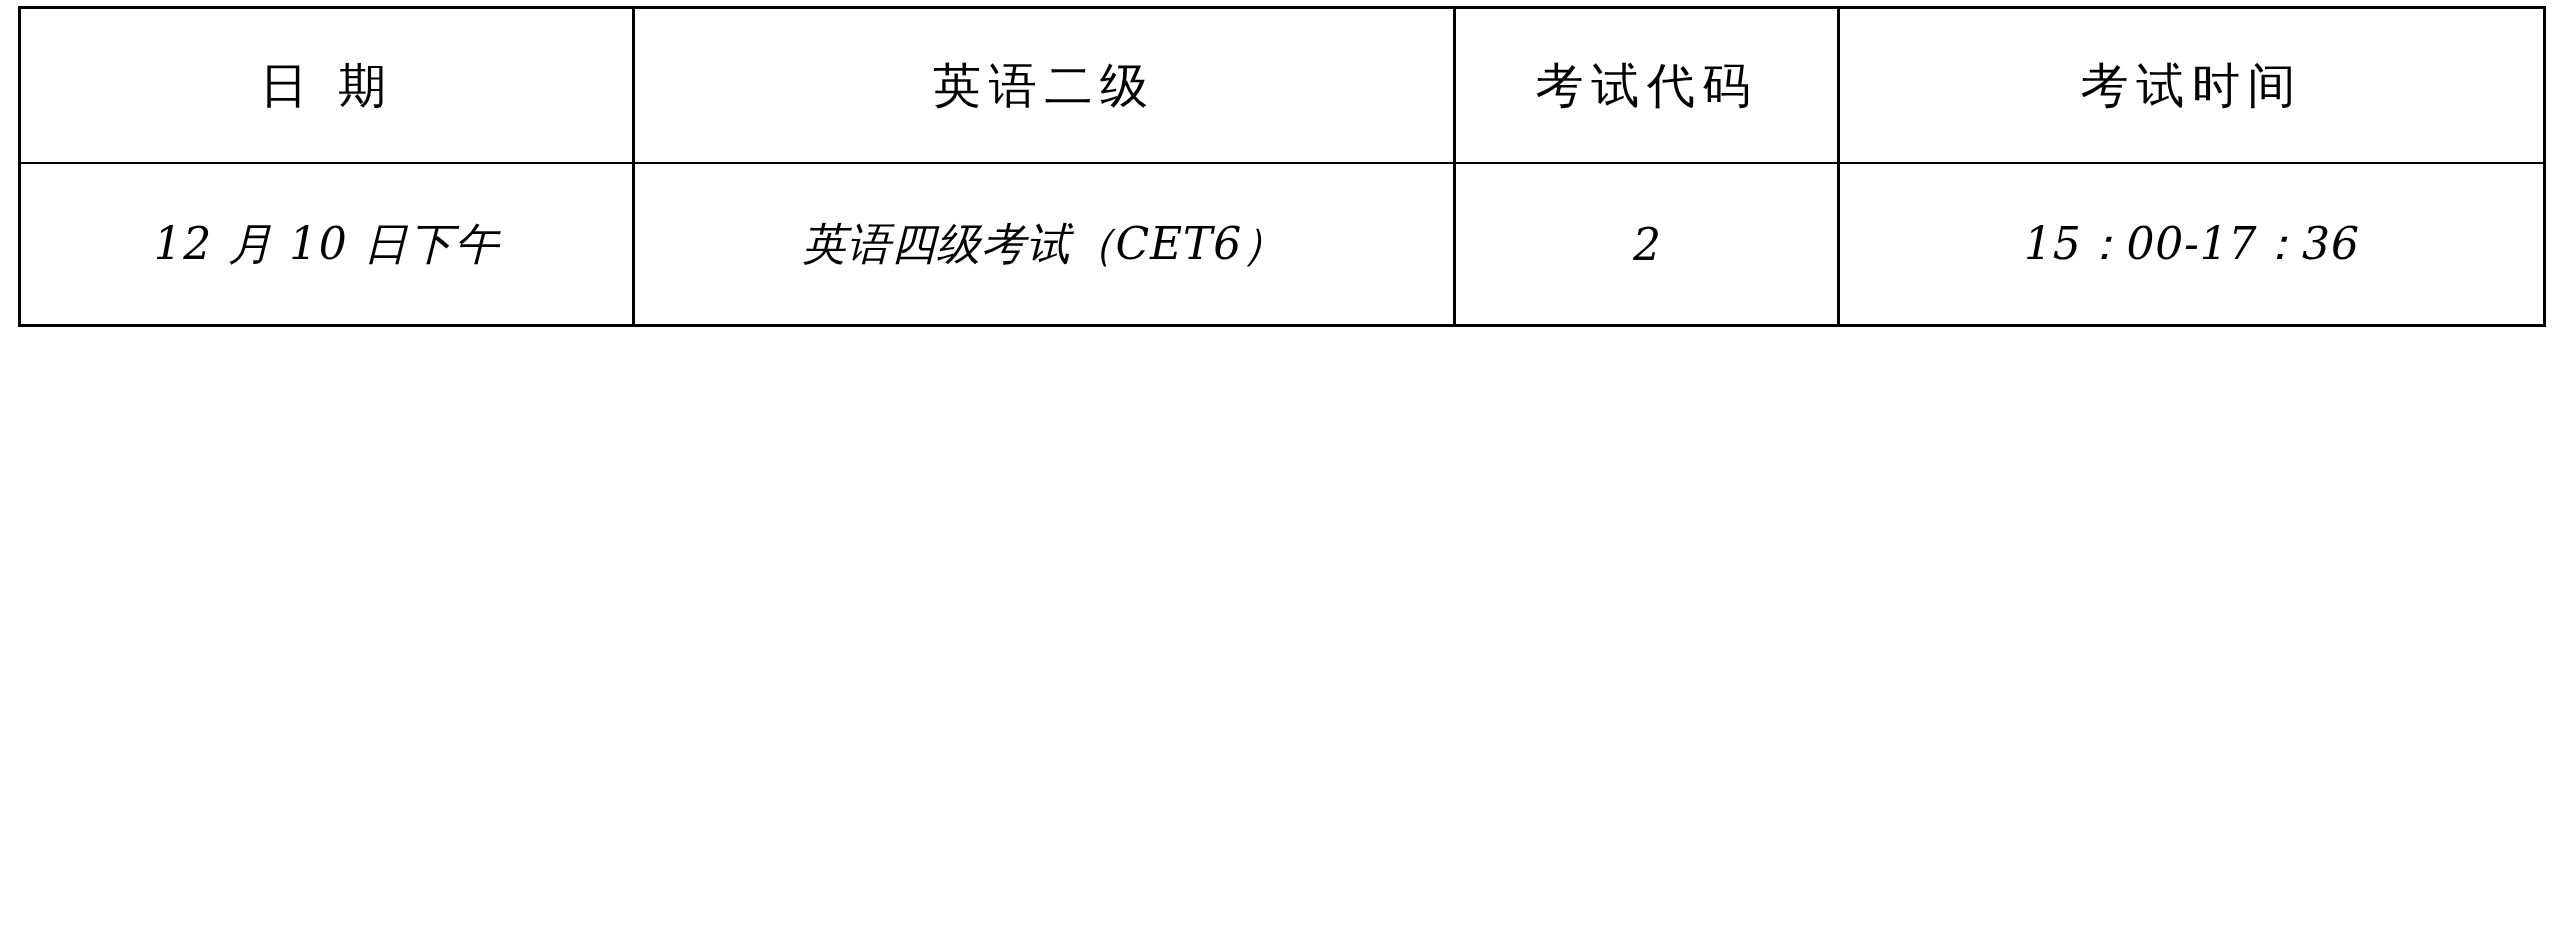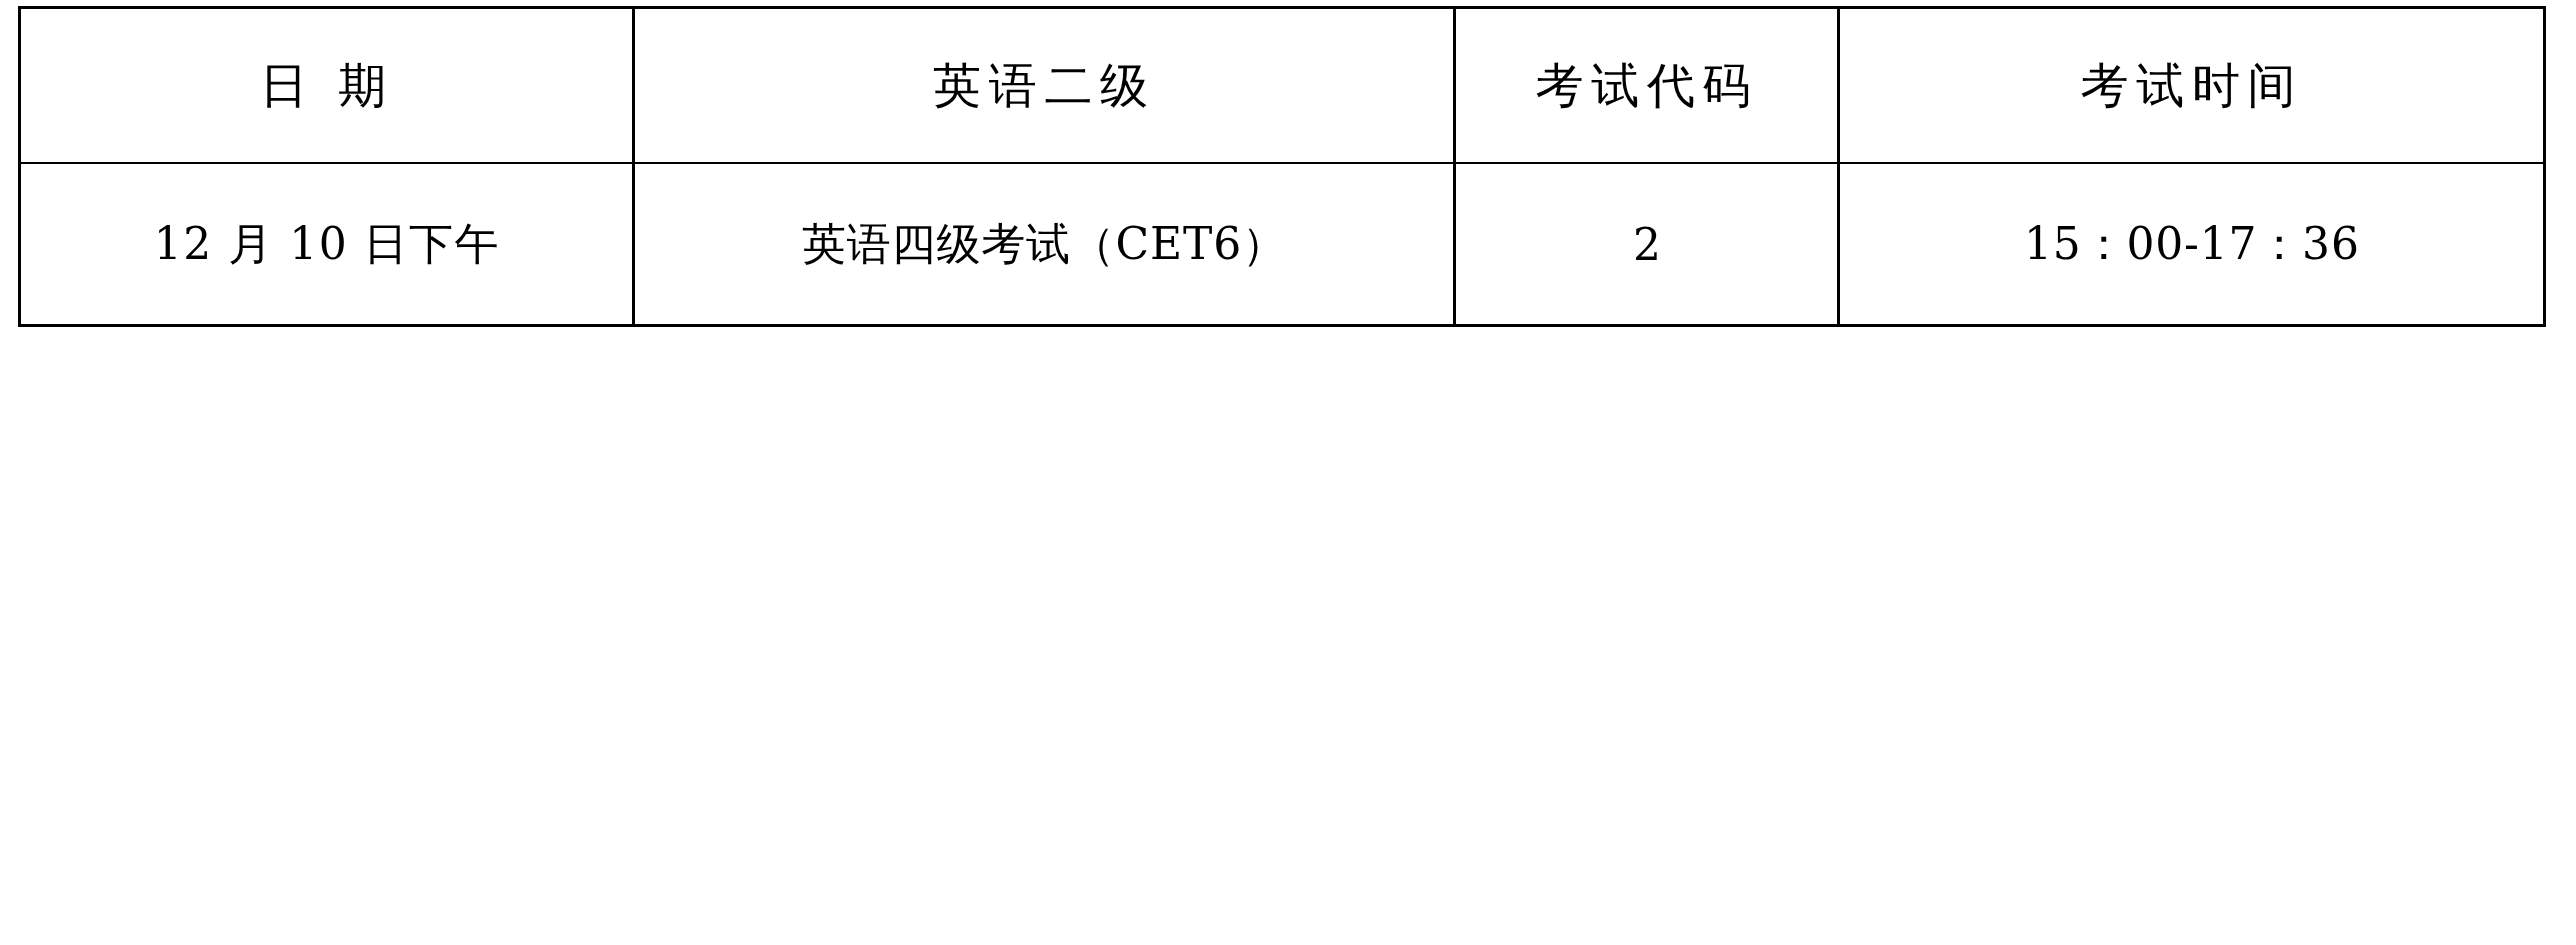--- a/index.html
+++ b/index.html
@@ -58,20 +58,21 @@
     font-size: 48px;
     letter-spacing: 7.7px;
     border-bottom: 3.8px solid #000000;
   }
   tbody td {
     height: 160px;
     font-size: 44px;
   }
   tbody tr.group-end td {
     border-bottom: 3.8px solid #000000;
+    font-style: italic;
   }
   tbody tr:last-child td {
     border-bottom: 3.8px solid #000000;
   }
   .cell-date {
     font-size: 44px;
     letter-spacing: 1.5px;
   }
   .cell-type {
     font-size: 44px;

